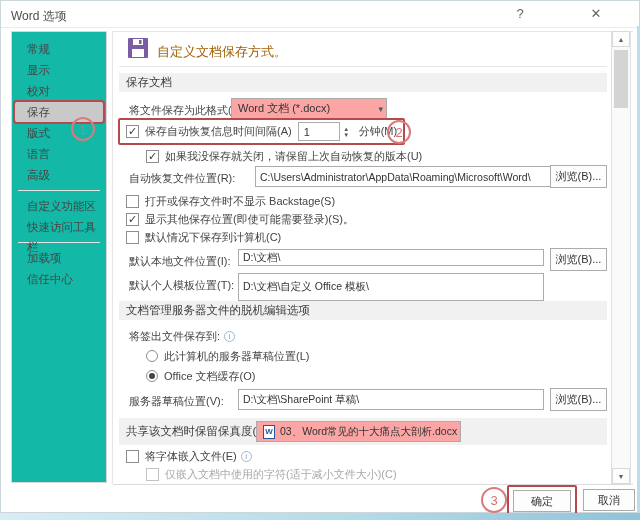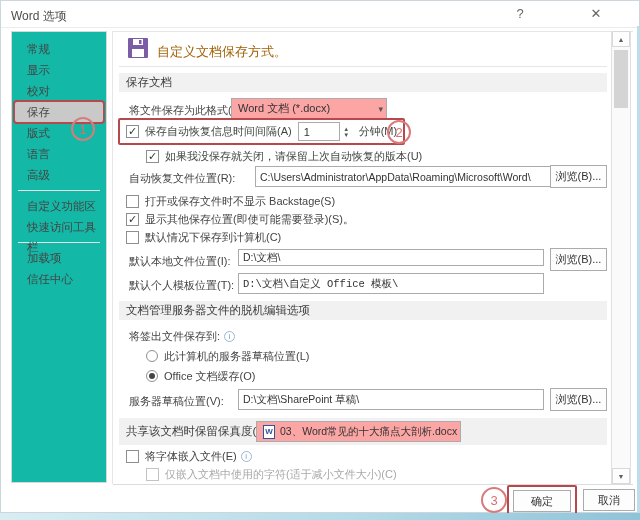--- a/index.html
+++ b/index.html
@@ -134,21 +134,21 @@
     <div class="row" style="left:125px;top:228px;height:16px;">
       <span class="checkbox" data-checked="false"></span>
       <span class="gap">默认情况下保存到计算机(C)</span>
     </div>
 
     <span class="lbl" style="left:128px;top:253px;">默认本地文件位置(I):</span>
     <div class="input" style="left:237px;top:248px;width:306px;height:17px;">D:\文档\</div>
     <div class="btn" style="left:549px;top:247px;width:57px;height:23px;">浏览(B)...</div>
 
     <span class="lbl" style="left:128px;top:277px;">默认个人模板位置(T):</span>
-    <div class="input" style="left:237px;top:272px;width:306px;height:21px;font-family:Liberation Mono, monospace;">D:\文档\自定义 Office 模板\</div>
+    <div class="input" style="left:237px;top:272px;width:306px;height:28px;">D:\文档\自定义 Office 模板\</div>
 
     <div class="band" style="top:300px;height:19px;">文档管理服务器文件的脱机编辑选项</div>
 
     <div class="row" style="left:128px;top:327px;height:16px;">
       <span>将签出文件保存到:</span>
       <span class="info-icon">i</span>
     </div>
     <div class="row" style="left:145px;top:347px;height:16px;">
       <span class="radio" data-checked="false"></span>
       <span class="gap">此计算机的服务器草稿位置(L)</span>

